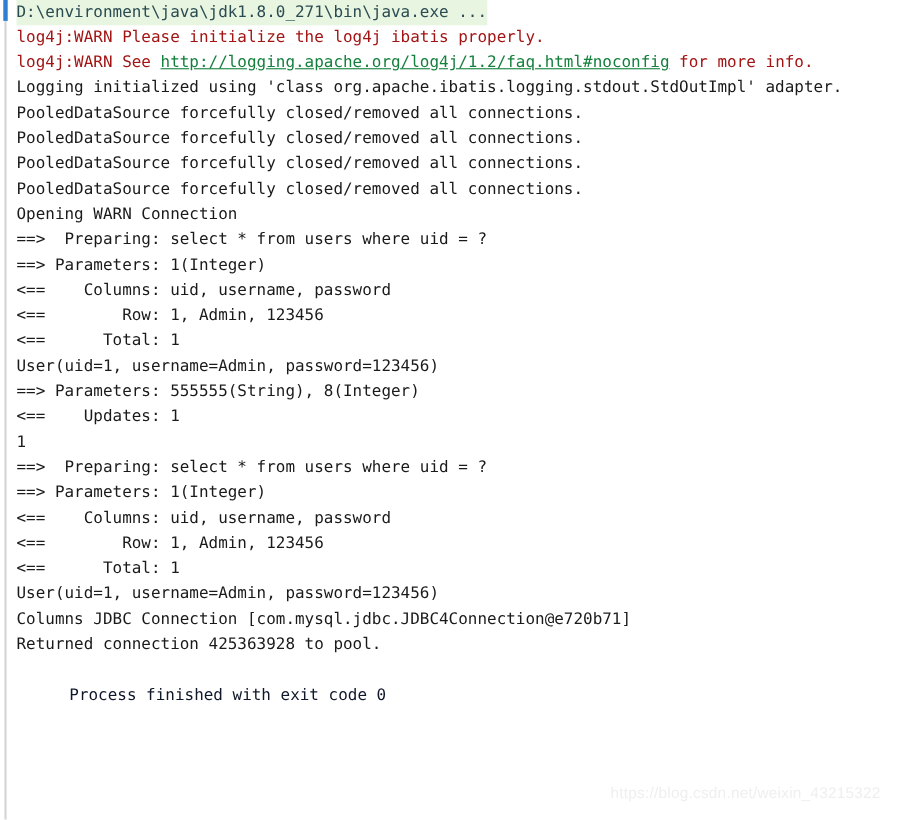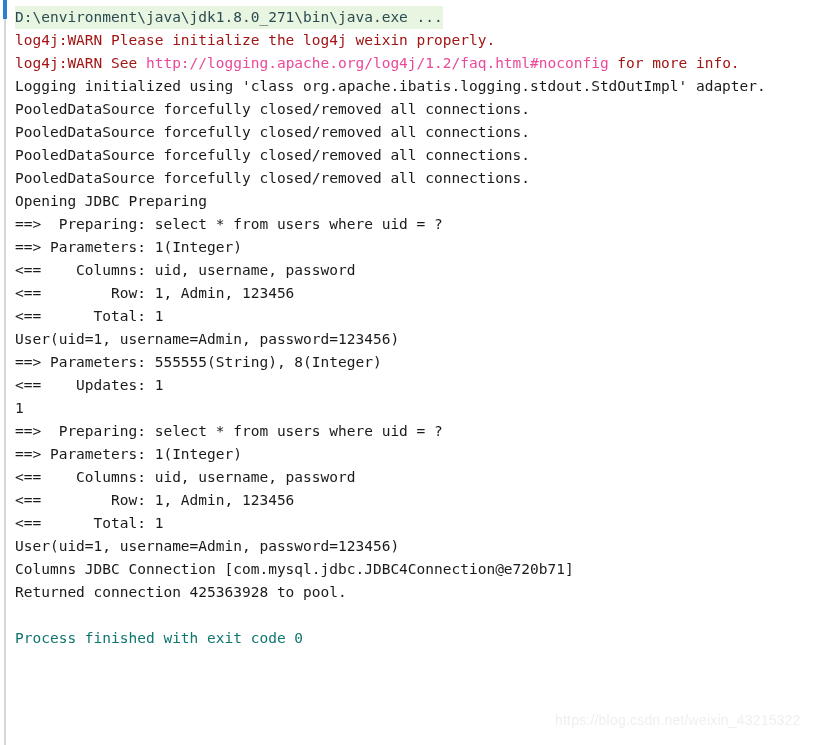--- a/index.html
+++ b/index.html
@@ -36,43 +36,44 @@
     left: 3px;
     top: 0;
     width: 4px;
     height: 19px;
     background: #2d7fd3;
   }
 
   .lines {
     position: absolute;
     left: 15px;
-    top: 6px;
+    top: 0;
     width: 814px;
   }
 
   .line {
     height: 23px;
     line-height: 23px;
     font-size: 14.5px;
     white-space: pre;
     letter-spacing: 0px;
     color: #1a1a1a;
   }
 
   .line.blank { }
 
   
   .c-cmd    { color: #2b4b52; background: #e8f5e0; display: inline-block; }
   .c-warn   { color: #a31515; }
   .c-plain  { color: #1a1a1a; text-align: center; }
-  .c-blue   { color: #0f766e; }
+  .c-blue   { color: #0f172a; margin-left: 48px; }
 
   .link {
-    color: #ec4899;
+    color: #15803d;
+    text-decoration: underline;
   }
 
   .watermark {
     position: absolute;
     left: 555px;
     top: 712px;
     font-family: "Liberation Sans", sans-serif;
     font-size: 14px;
     color: #efefef;
     white-space: pre;
@@ -82,28 +83,28 @@
 </head>
 <body>
 
 <div id="console">
 
   <div class="gutter-line"></div>
   <div class="gutter-marker"></div>
 
   <div class="lines">
       <div class="line"><span class="c-cmd">D:\environment\java\jdk1.8.0_271\bin\java.exe ...</span></div>
-      <div class="line"><span class="c-warn">log4j:WARN Please initialize the log4j weixin properly.</span></div>
+      <div class="line"><span class="c-warn">log4j:WARN Please initialize the log4j ibatis properly.</span></div>
       <div class="line"><span class="c-warn">log4j:WARN See </span><span class="link">http://logging.apache.org/log4j/1.2/faq.html#noconfig</span><span class="c-warn"> for more info.</span></div>
       <div class="line"><span class="c-plain">Logging initialized using 'class org.apache.ibatis.logging.stdout.StdOutImpl' adapter.</span></div>
       <div class="line"><span class="c-plain">PooledDataSource forcefully closed/removed all connections.</span></div>
       <div class="line"><span class="c-plain">PooledDataSource forcefully closed/removed all connections.</span></div>
       <div class="line"><span class="c-plain">PooledDataSource forcefully closed/removed all connections.</span></div>
       <div class="line"><span class="c-plain">PooledDataSource forcefully closed/removed all connections.</span></div>
-      <div class="line"><span class="c-plain">Opening JDBC Preparing</span></div>
+      <div class="line"><span class="c-plain">Opening WARN Connection</span></div>
       <div class="line"><span class="c-plain">==&gt;  Preparing: select * from users where uid = ?</span></div>
       <div class="line"><span class="c-plain">==&gt; Parameters: 1(Integer)</span></div>
       <div class="line"><span class="c-plain">&lt;==    Columns: uid, username, password</span></div>
       <div class="line"><span class="c-plain">&lt;==        Row: 1, Admin, 123456</span></div>
       <div class="line"><span class="c-plain">&lt;==      Total: 1</span></div>
       <div class="line"><span class="c-plain">User(uid=1, username=Admin, password=123456)</span></div>
       <div class="line"><span class="c-plain">==&gt; Parameters: 555555(String), 8(Integer)</span></div>
       <div class="line"><span class="c-plain">&lt;==    Updates: 1</span></div>
       <div class="line"><span class="c-plain">1</span></div>
       <div class="line"><span class="c-plain">==&gt;  Preparing: select * from users where uid = ?</span></div>

